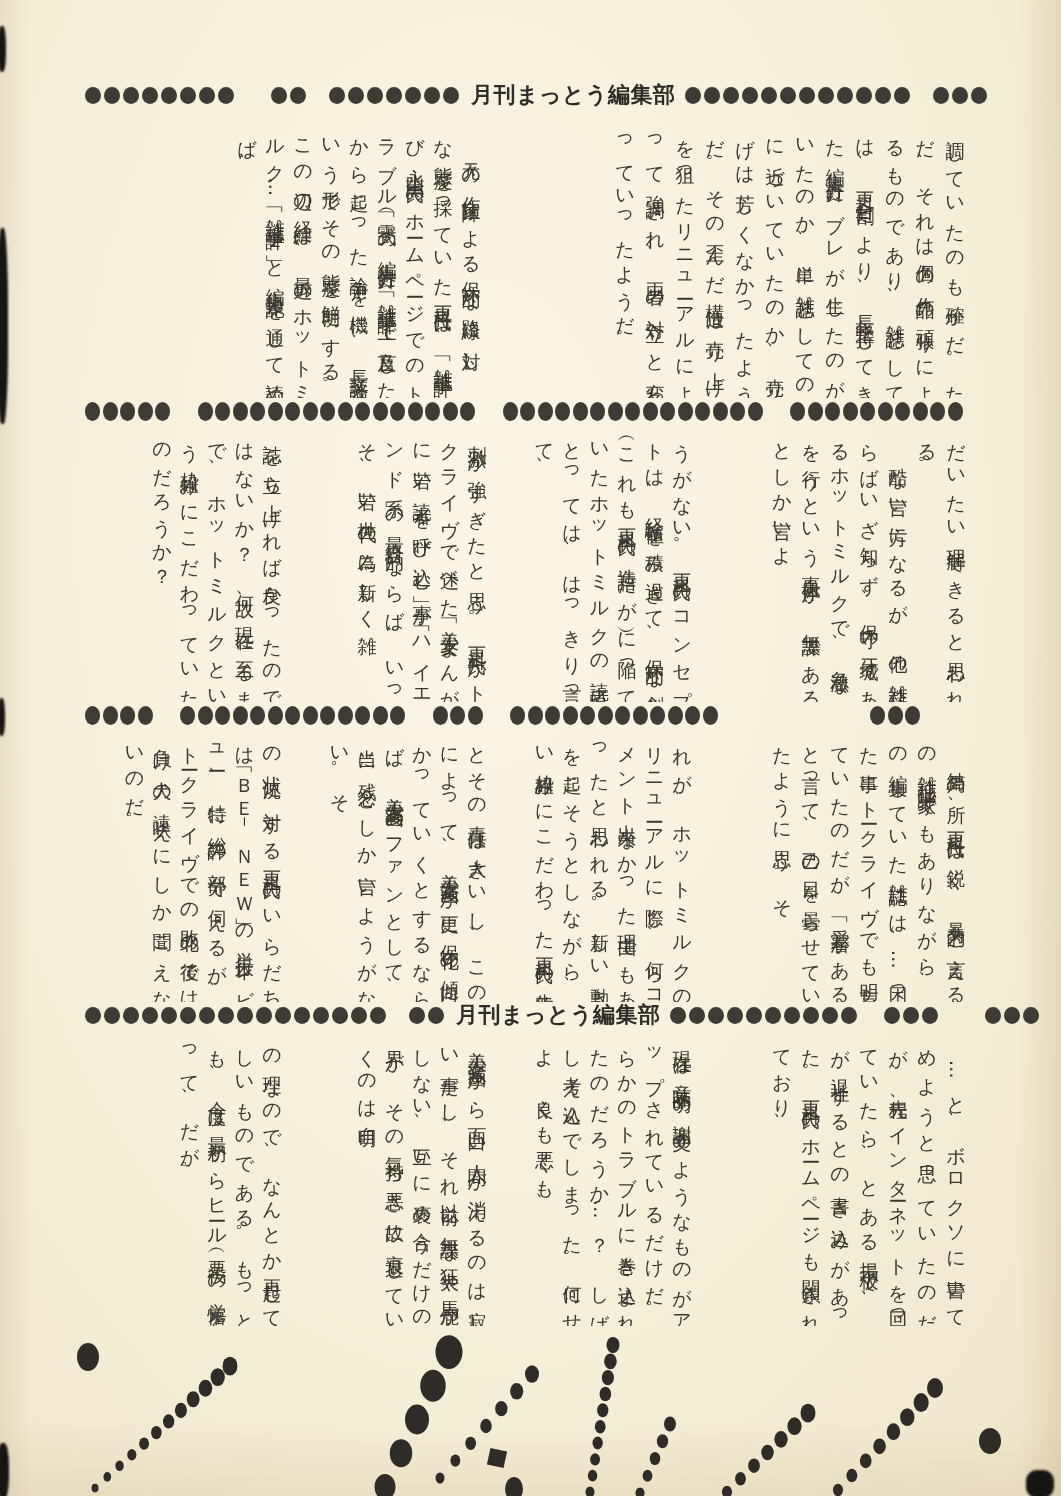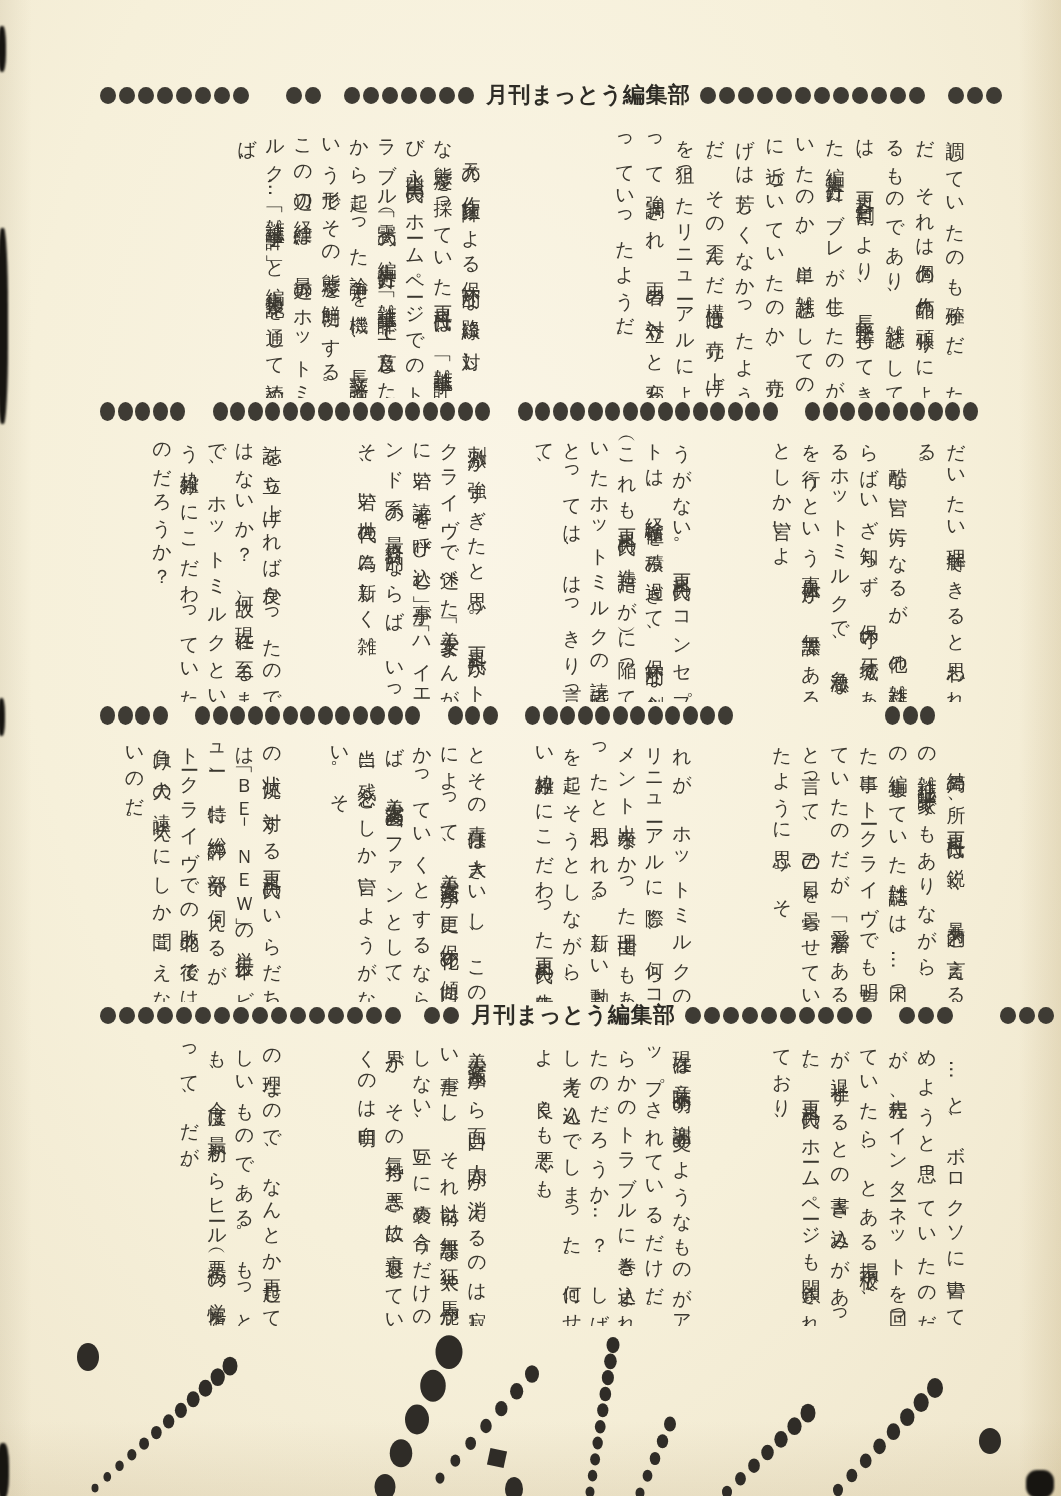--- a/index.html
+++ b/index.html
@@ -12,21 +12,21 @@
       radial-gradient(ellipse at 45% 35%, #faf5e6 0%, #f6f0da 55%, #efe6cc 100%);
     font-family:"DejaVu Sans","Liberation Sans",sans-serif;
   }
   .vtext{
     writing-mode:vertical-rl; text-orientation:mixed;
     white-space:pre-line; overflow:hidden;
     font-size:19px; font-weight:500; letter-spacing:3.5px;
     color:#3a372f; text-align:justify;
   }
   .row{position:absolute; left:85px; width:886px; display:flex; flex-direction:row-reverse; justify-content:flex-start;}
-  .dotrow{position:absolute; left:100px; display:flex; align-items:center; height:22px;text-align:right;}
+  .dotrow{position:absolute; left:85px; display:flex; align-items:center; height:22px;text-align:right;}
   .dotgroup{display:flex; align-items:center;}
   .dot{width:15px; height:19px; border-radius:50%; background:#3e3b34; margin-right:2.5px; flex:none;}
   .dotrow.hdr .dot{width:16px; height:17px; margin-right:3px;}
   .hdr-title{font-size:22px; font-weight:bold; color:#2e2c26; letter-spacing:.5px; margin:0 9px; white-space:nowrap;}
   .lh30{line-height:30px;} .lh29{line-height:29px;} .lh28{line-height:28px;} .lh275{line-height:27.5px;}
   .artifact{position:absolute; background:#171511; filter:blur(1.2px); border-radius:40%;}
   #deco{position:absolute; left:0; top:1330px;}
 </style>
 </head>
 <body>

